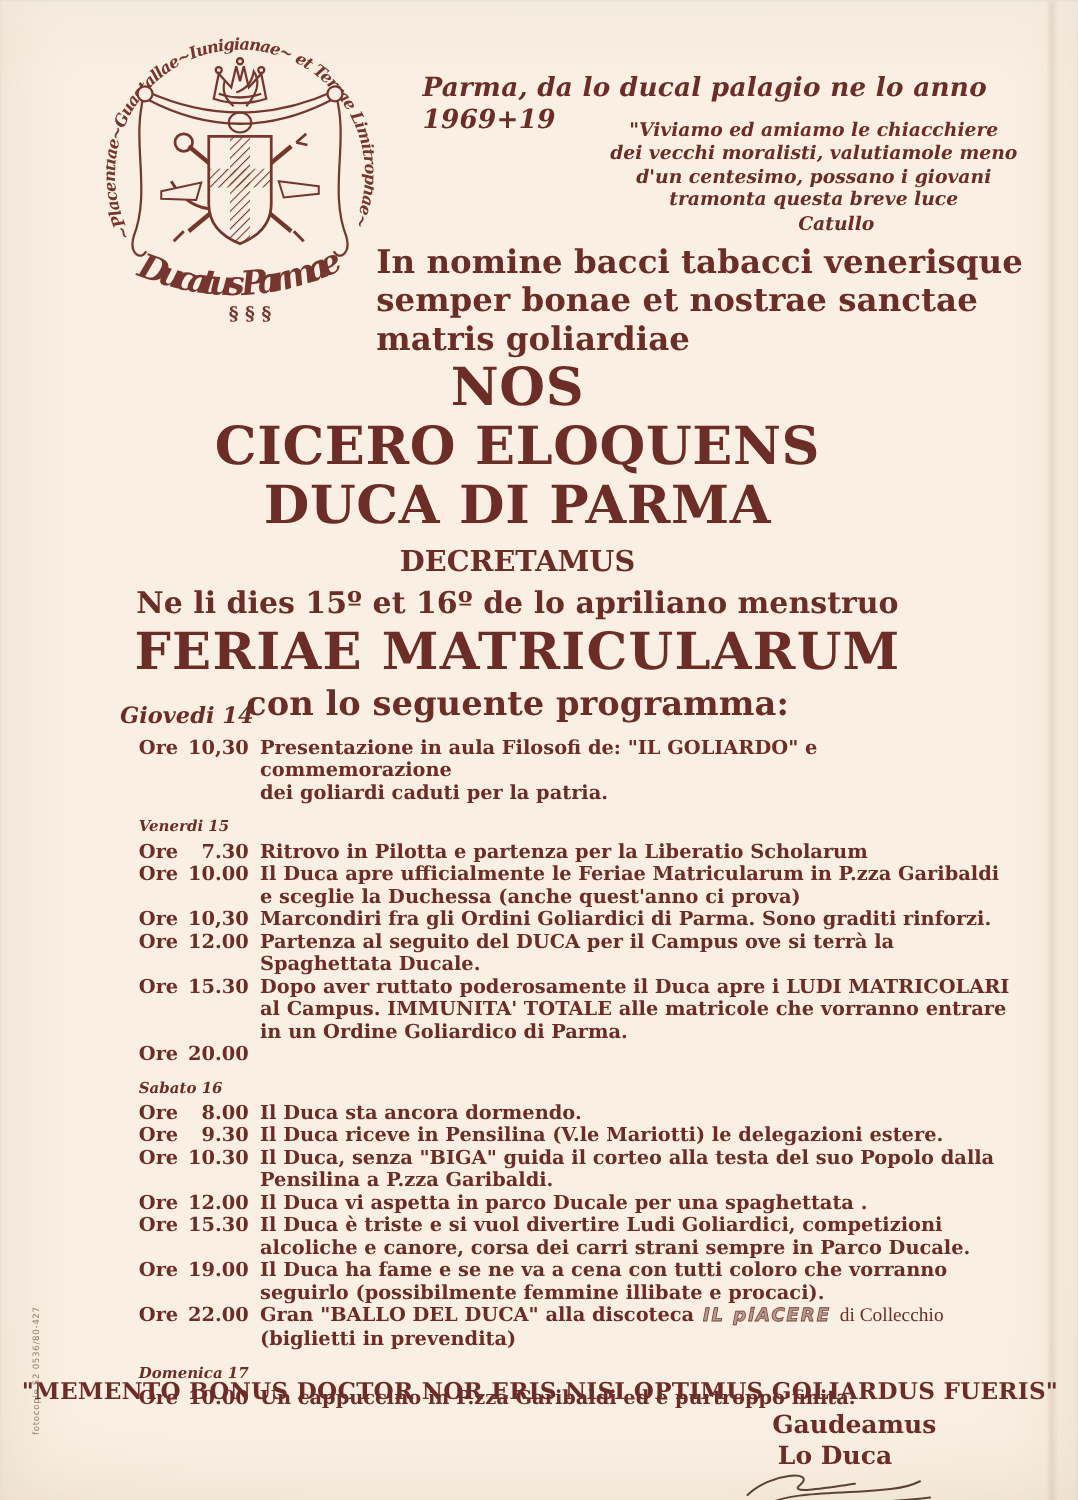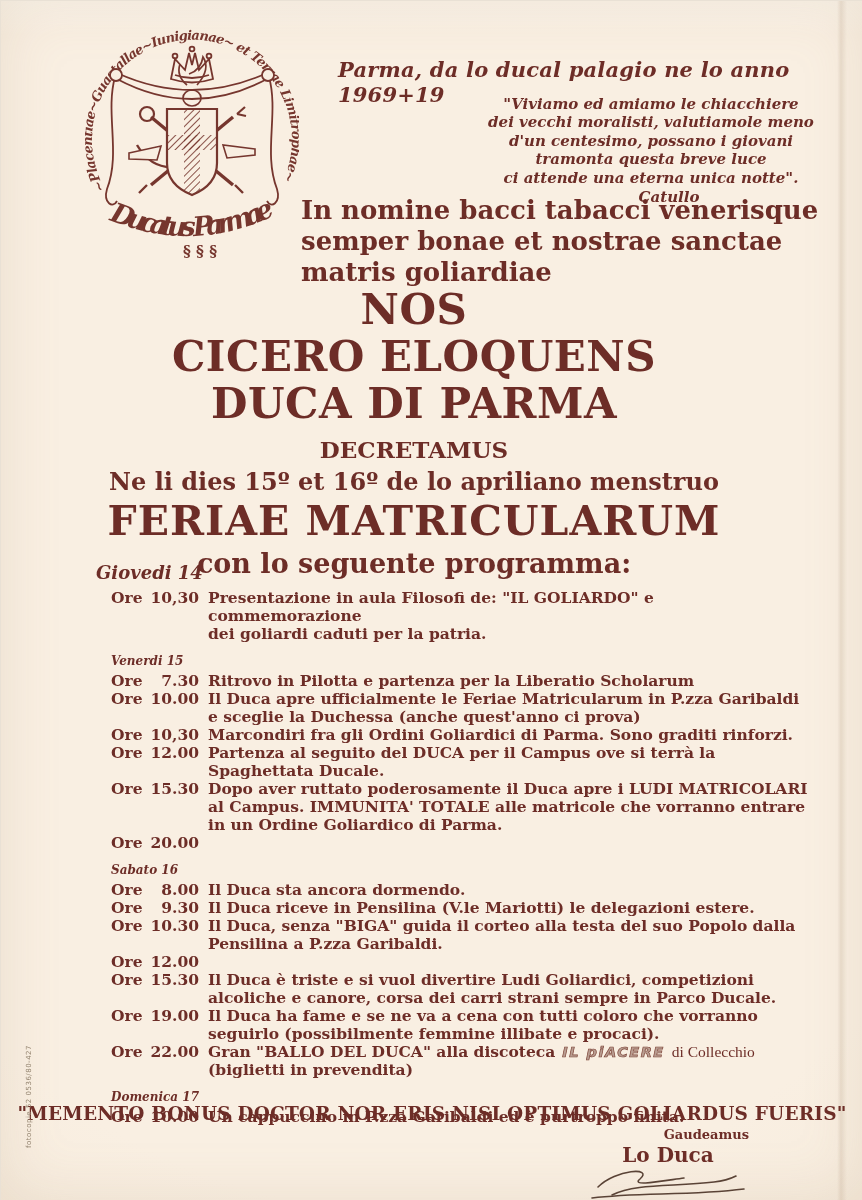--- a/index.html
+++ b/index.html
@@ -45,21 +45,21 @@
   .txt .ln{display:block;}
   .reg{font-weight:400;font-family:"Liberation Serif",serif;}
   .disco{
     font-family:"DejaVu Sans","Liberation Sans",sans-serif;font-style:italic;font-weight:700;
     letter-spacing:1.5px;color:rgba(133,90,79,.55);-webkit-text-stroke:.7px #7d4438;
     margin:0 7px;font-size:14.5px;
   }
   
   .memento{position:absolute;left:0;right:0;top:1102px;text-align:center;font-size:18.5px;letter-spacing:.2px;}
   .sig-block{position:absolute;right:100px;top:1126px;width:190px;text-align:center;}
-  .salute{font-size:13px;text-align:right;padding-right:14px;}
+  .salute{font-size:20px;text-align:right;padding-right:14px;}
   .signer{font-size:20px;margin-top:1px;}
   .sig-svg{display:block;margin:-2px auto 0 auto;}
   .print-credit{position:absolute;left:24px;top:1044px;writing-mode:vertical-rl;transform:rotate(180deg);
     font-family:"DejaVu Sans",sans-serif;font-weight:400;font-size:7px;letter-spacing:.5px;color:#93836f;}
 </style>
 </head>
 <body>
 
 <div class="poster">
 
@@ -132,21 +132,20 @@
     </svg>
   </div>
 
   <div class="dateline">Parma, da lo ducal palagio ne lo anno 1969+19</div>
 
   <div class="quote">
     <span class="ln">"Viviamo ed amiamo le chiacchiere</span>
     <span class="ln">dei vecchi moralisti, valutiamole meno</span>
     <span class="ln">d'un centesimo, possano i giovani</span>
     <span class="ln">tramonta questa breve luce</span>
-    <span class="ln">ci attende una eterna unica notte".</span>
     <span class="ln author">Catullo</span>
   </div>
 
   <div class="invocation">
     <span class="ln">In nomine bacci tabacci venerisque</span>
     <span class="ln">semper bonae et nostrae sanctae</span>
     <span class="ln">matris goliardiae</span>
   </div>
 
   <div class="title-block">
@@ -261,20 +260,23 @@
         </span>
       <span class="txt">
         <span class="ln">Il Duca, senza "BIGA" guida il corteo alla testa del suo Popolo dalla</span>
         <span class="ln">Pensilina a P.zza Garibaldi.</span>
       </span>
     </div>
     <div class="item">
       <span class="time">
           <span>Ore</span>
           <span>12.00</span>
+        </span>
+      <span class="txt">
+          <span class="ln">Il Duca vi aspetta in parco Ducale per una spaghettata .</span>
         </span>
     </div>
     <div class="item">
       <span class="time">
           <span>Ore</span>
           <span>15.30</span>
         </span>
       <span class="txt">
         <span class="ln">Il Duca è triste e si vuol divertire Ludi Goliardici, competizioni</span>
         <span class="ln">alcoliche e canore, corsa dei carri strani sempre in Parco Ducale.</span>

